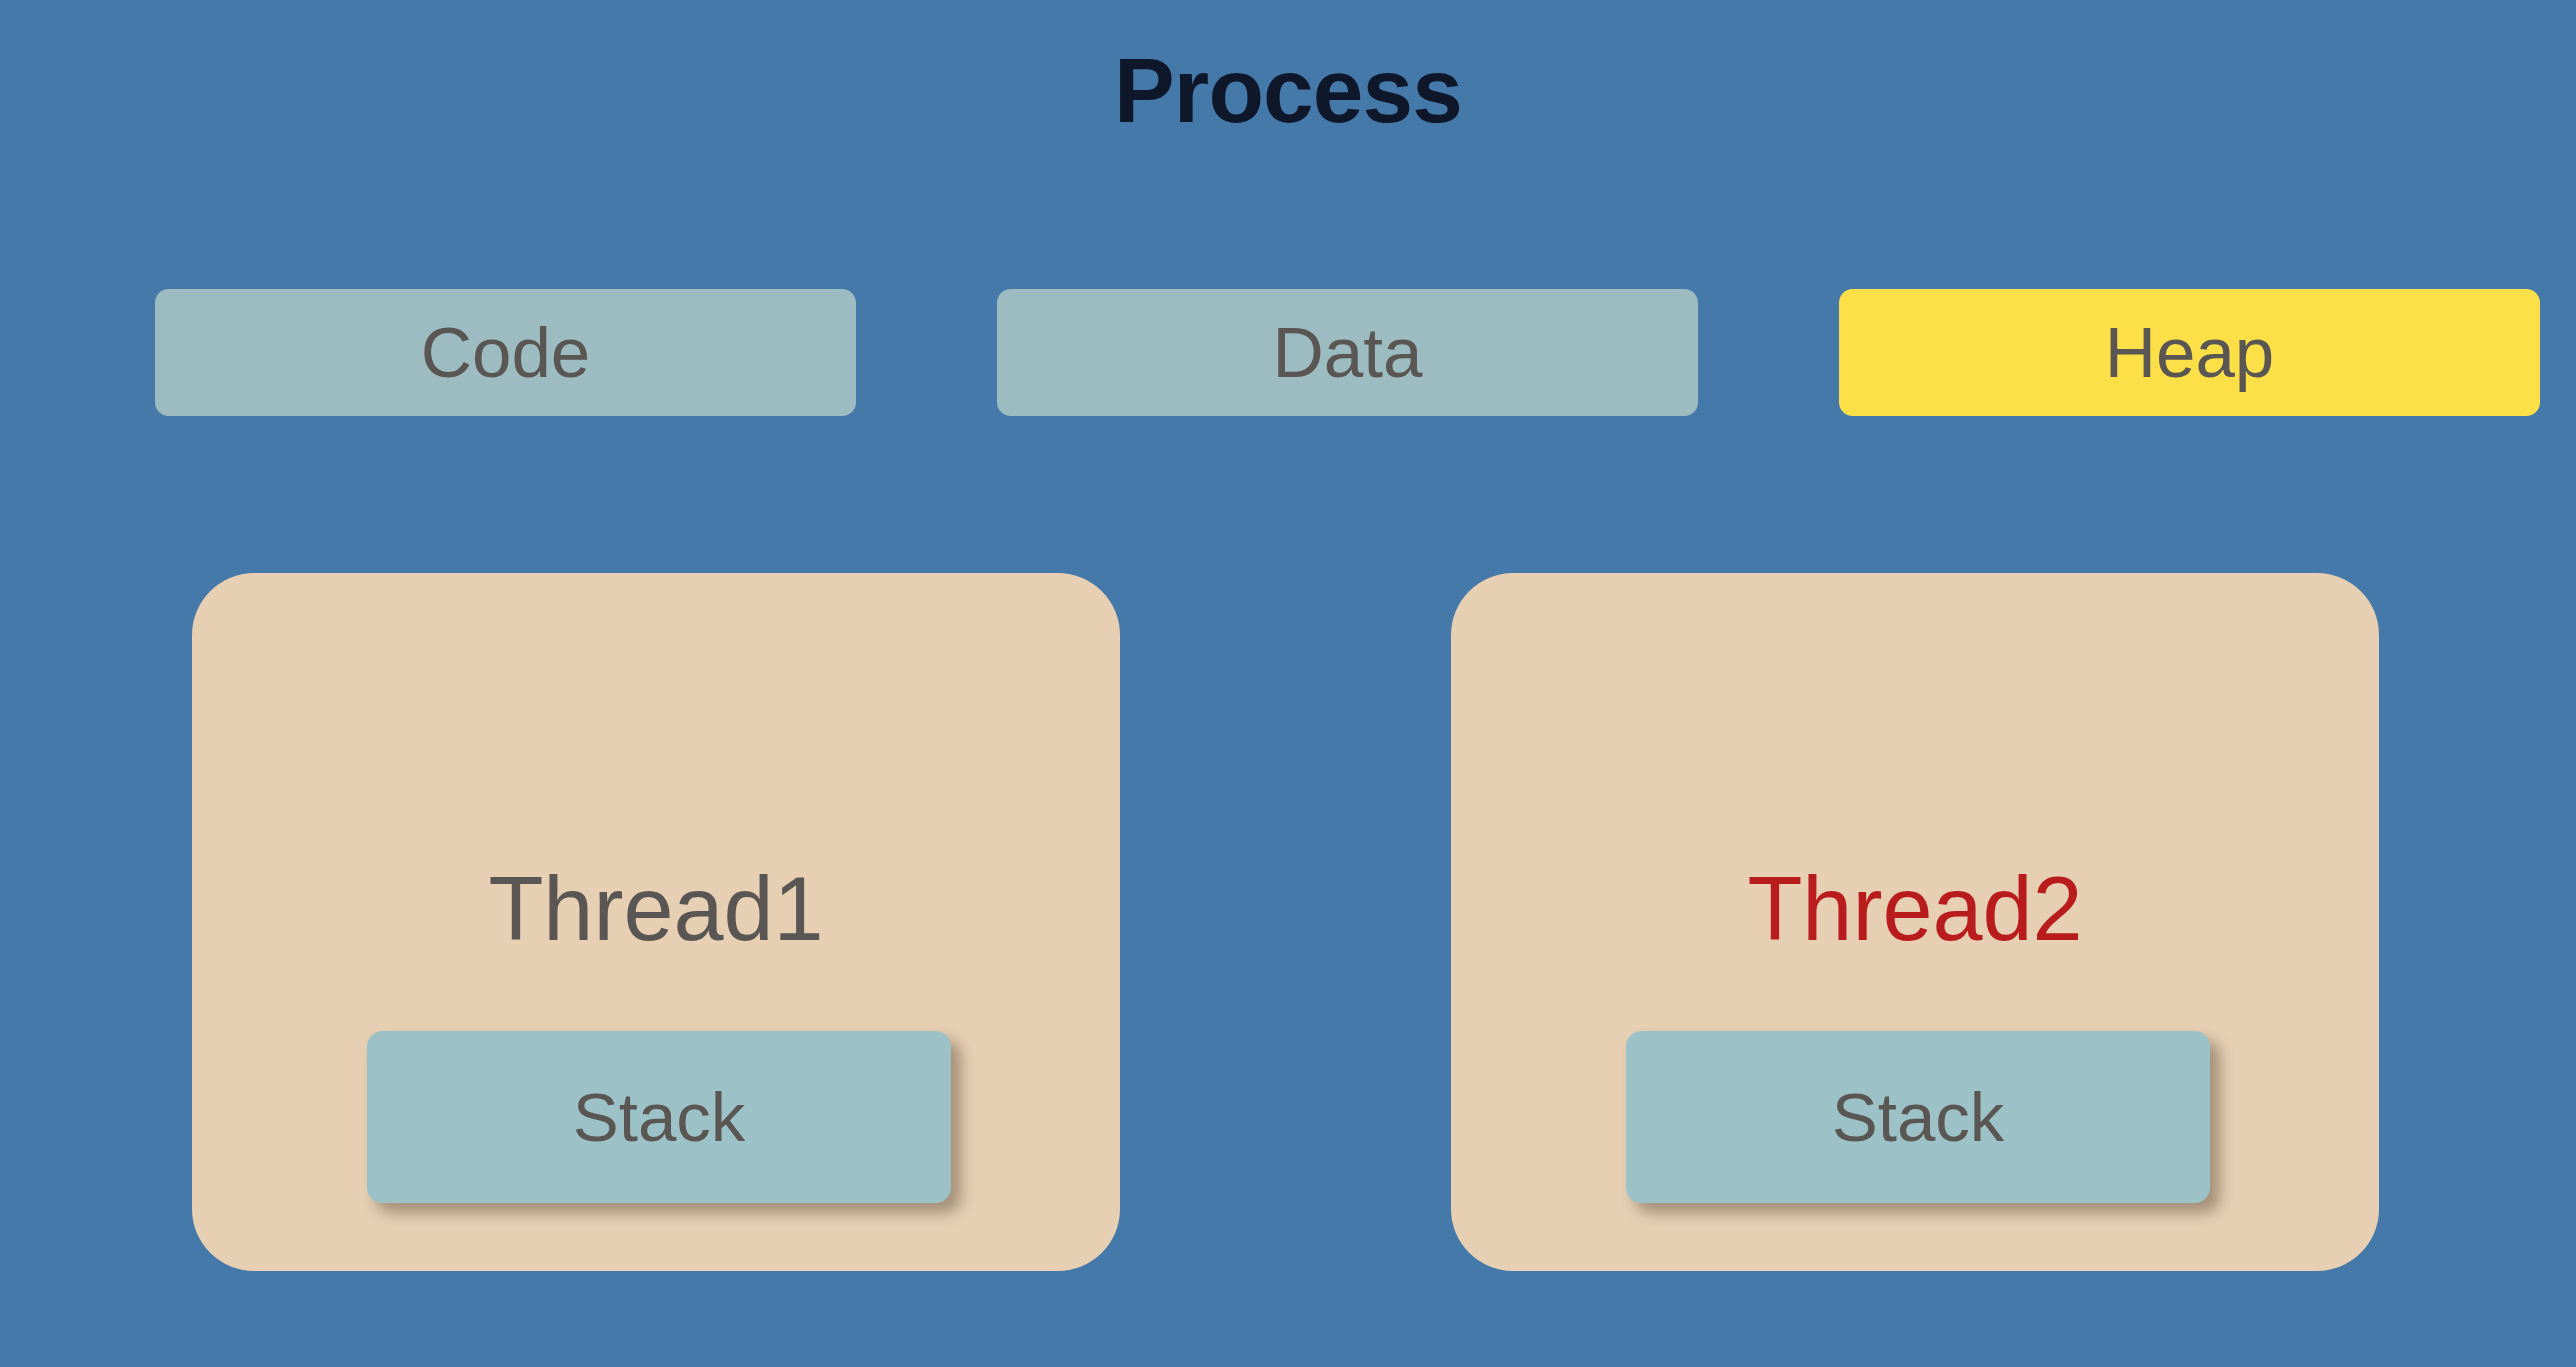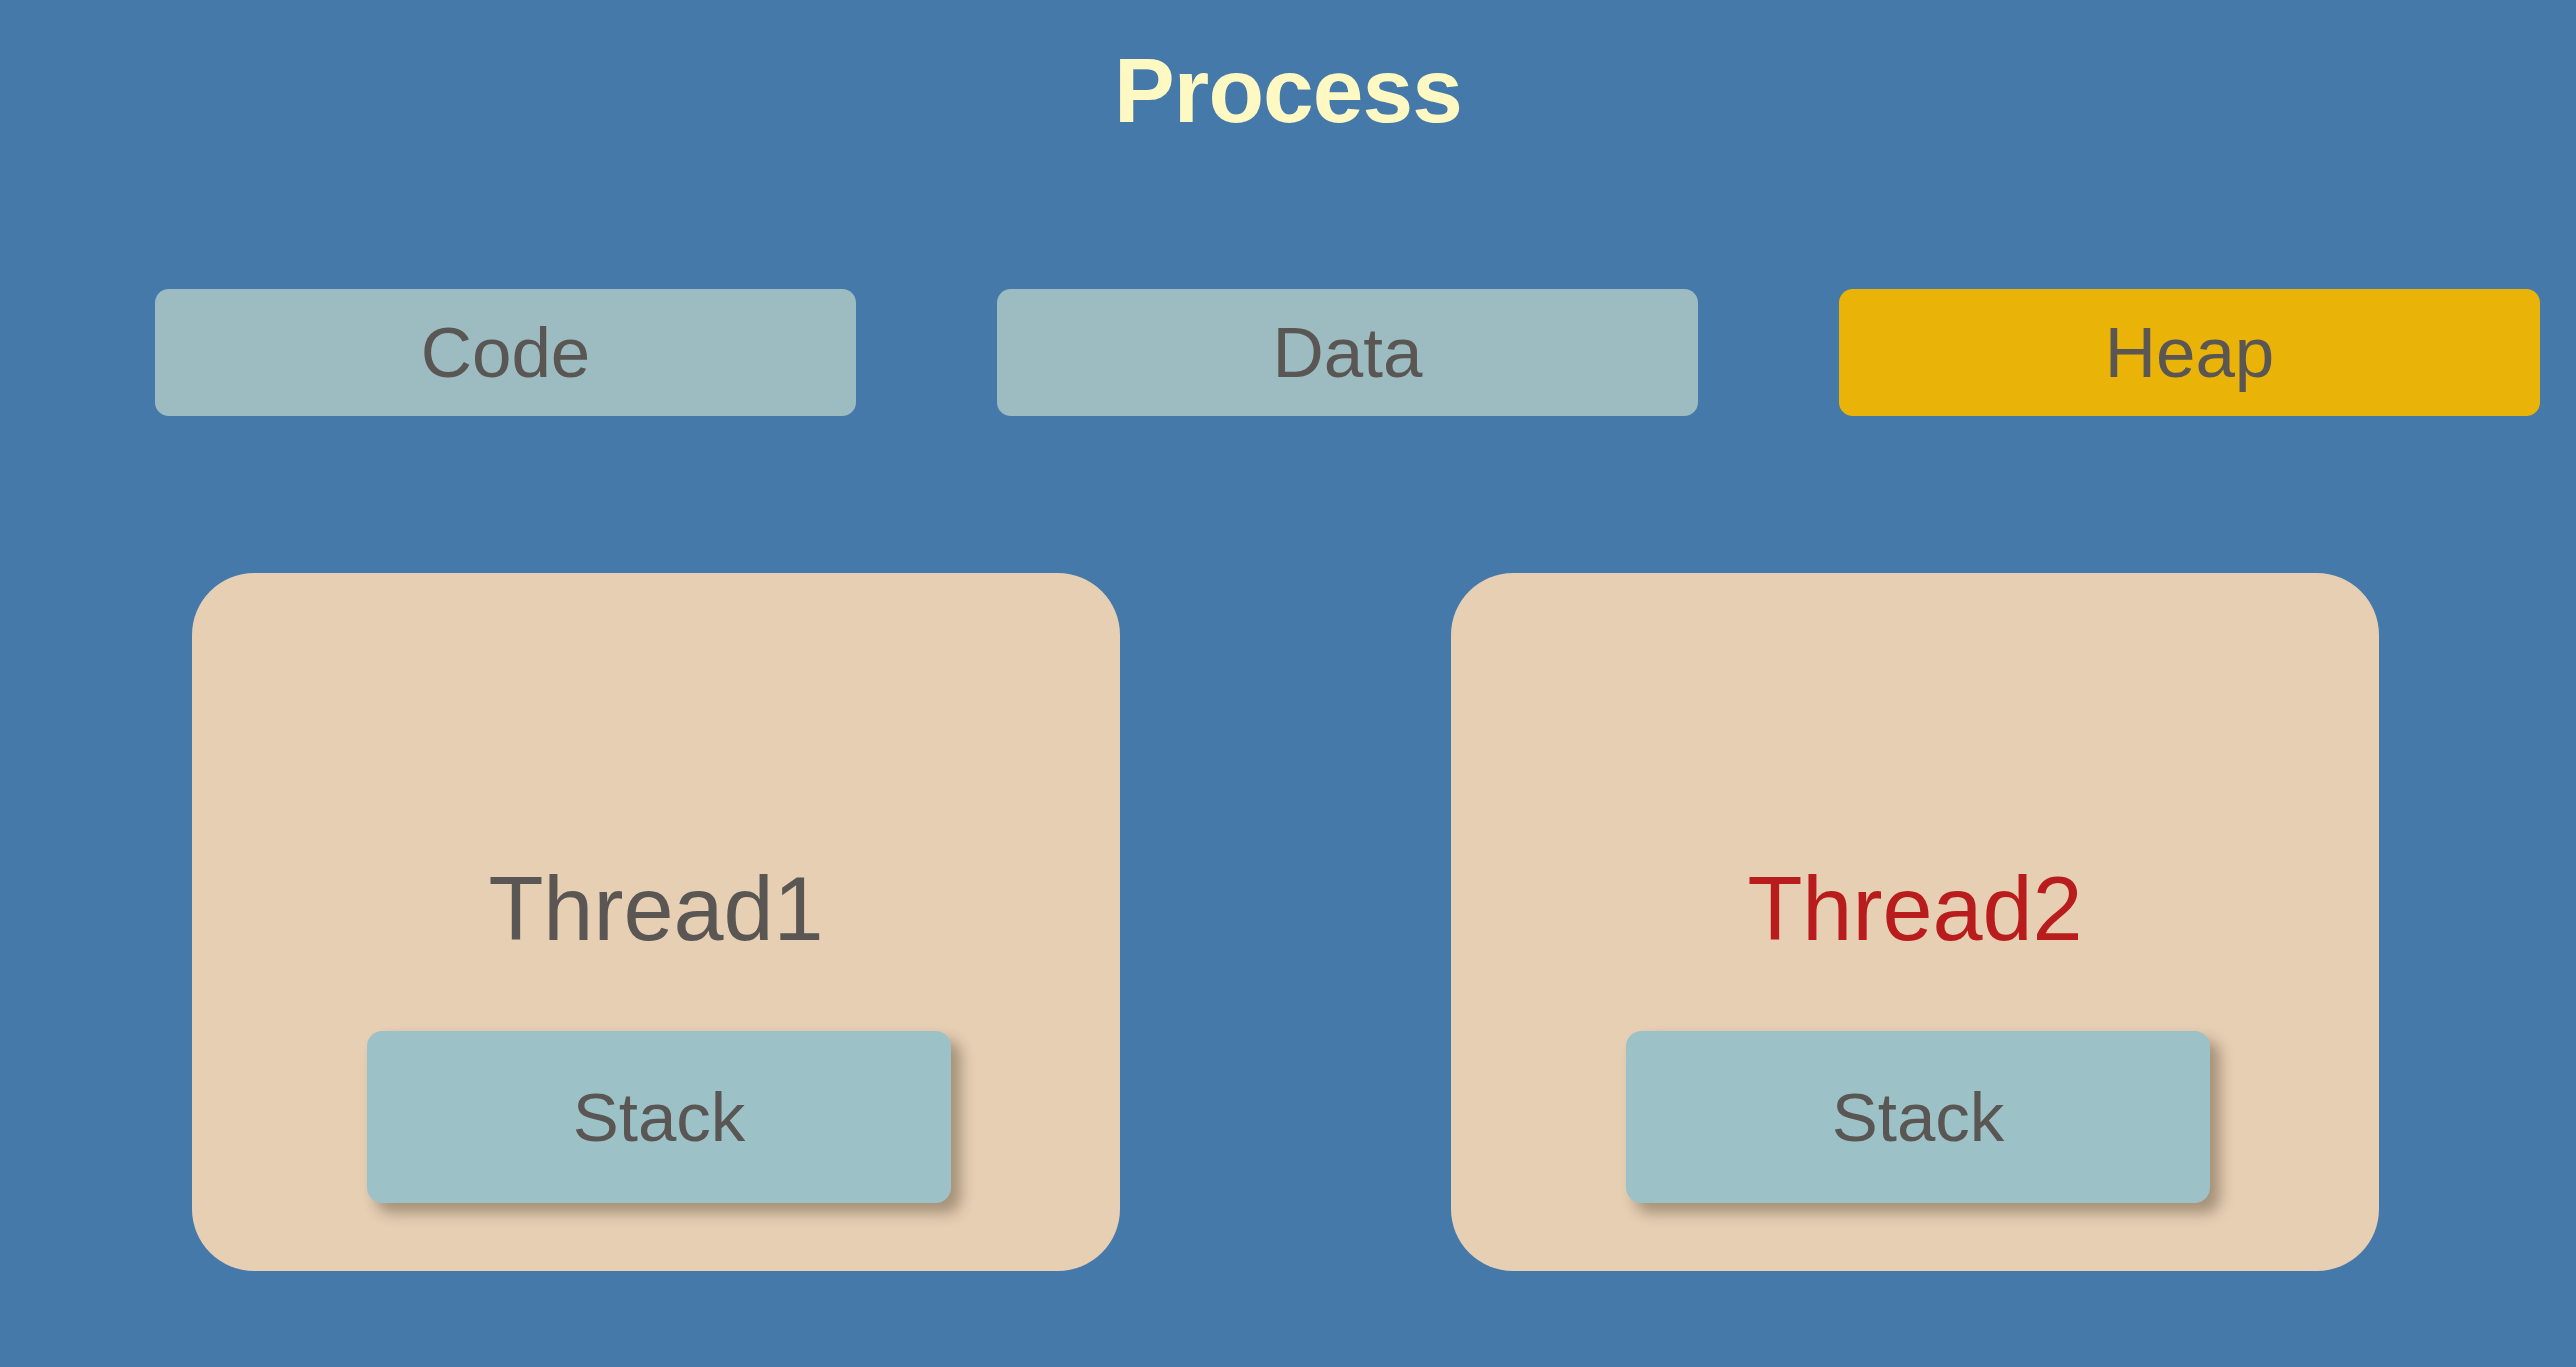--- a/index.html
+++ b/index.html
@@ -96,31 +96,31 @@
     color: #595653;
     line-height: 1;
     white-space: nowrap;
   }
 </style>
 </head>
 <body>
 
 <div id="canvas" style="background: rgb(69, 121, 169);">
 
-  <div id="process-title" style="color: #fef9c3;">Process</div>
+  <div id="process-title" style="color: #0f172a;">Process</div>
 
   <div class="segment-box" id="segment-code" style="background: rgb(156, 188, 193);">
     <span class="segment-label" style="color: rgb(89, 86, 83);">Code</span>
   </div>
 
   <div class="segment-box" id="segment-data" style="background: rgb(156, 188, 193);">
     <span class="segment-label" style="color: rgb(89, 86, 83);">Data</span>
   </div>
 
-  <div class="segment-box" id="segment-heap" style="background: #eab308;">
+  <div class="segment-box" id="segment-heap" style="background: #fde047;">
     <span class="segment-label" style="color: rgb(89, 86, 83);">Heap</span>
   </div>
 
   <div class="thread-box" id="thread-box-1" style="background: rgb(230, 207, 179);">
     <div class="thread-label" style="color: rgb(89, 86, 83);">Thread1</div>
     <div class="stack-box" style="background: rgb(156, 194, 200);">
       <span class="stack-label" style="color: rgb(89, 86, 83);">Stack</span>
     </div>
   </div>
 

